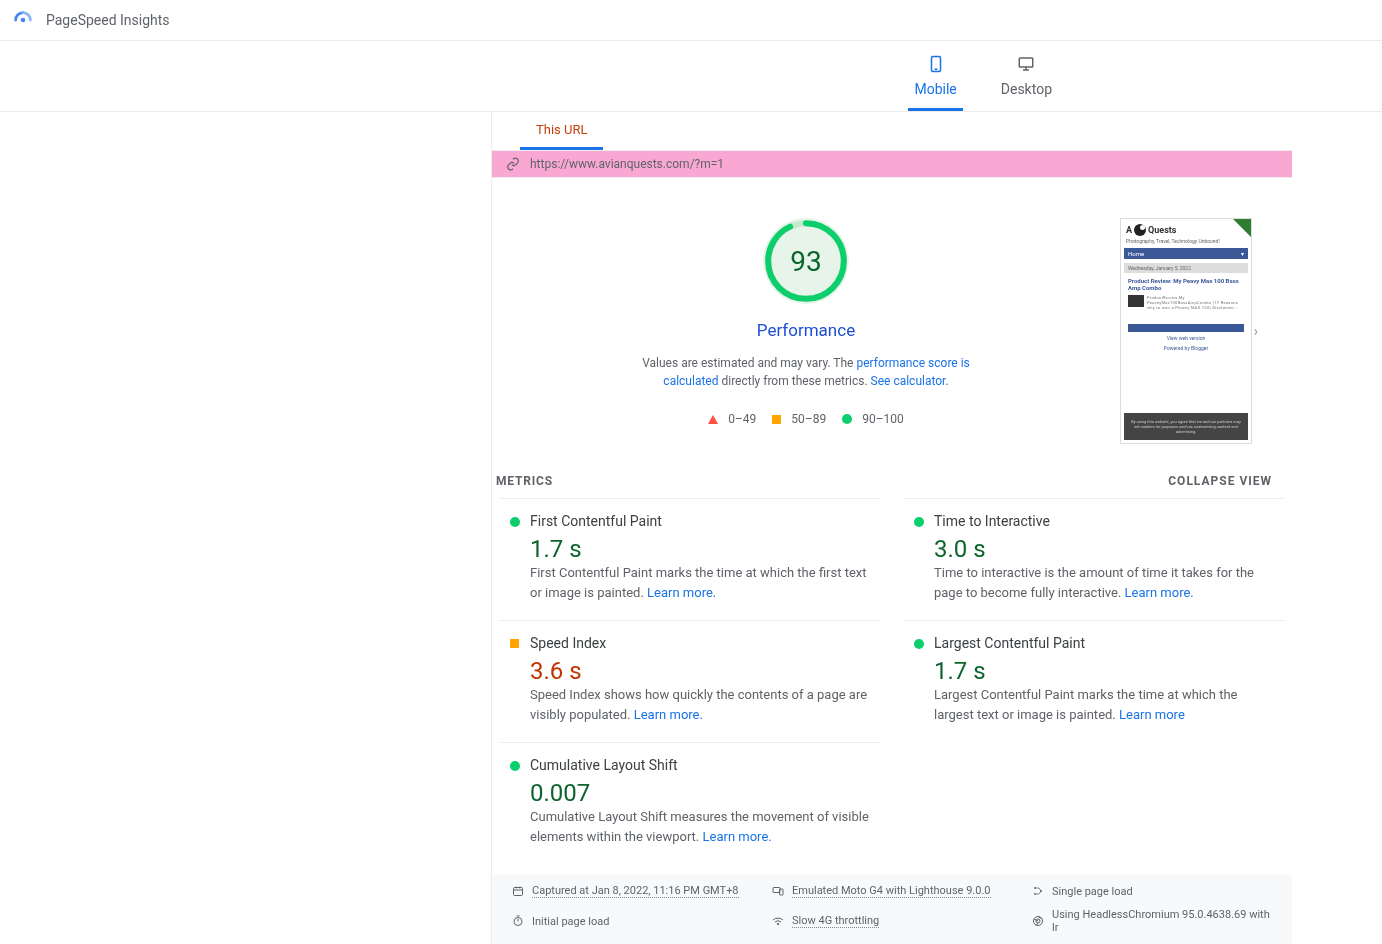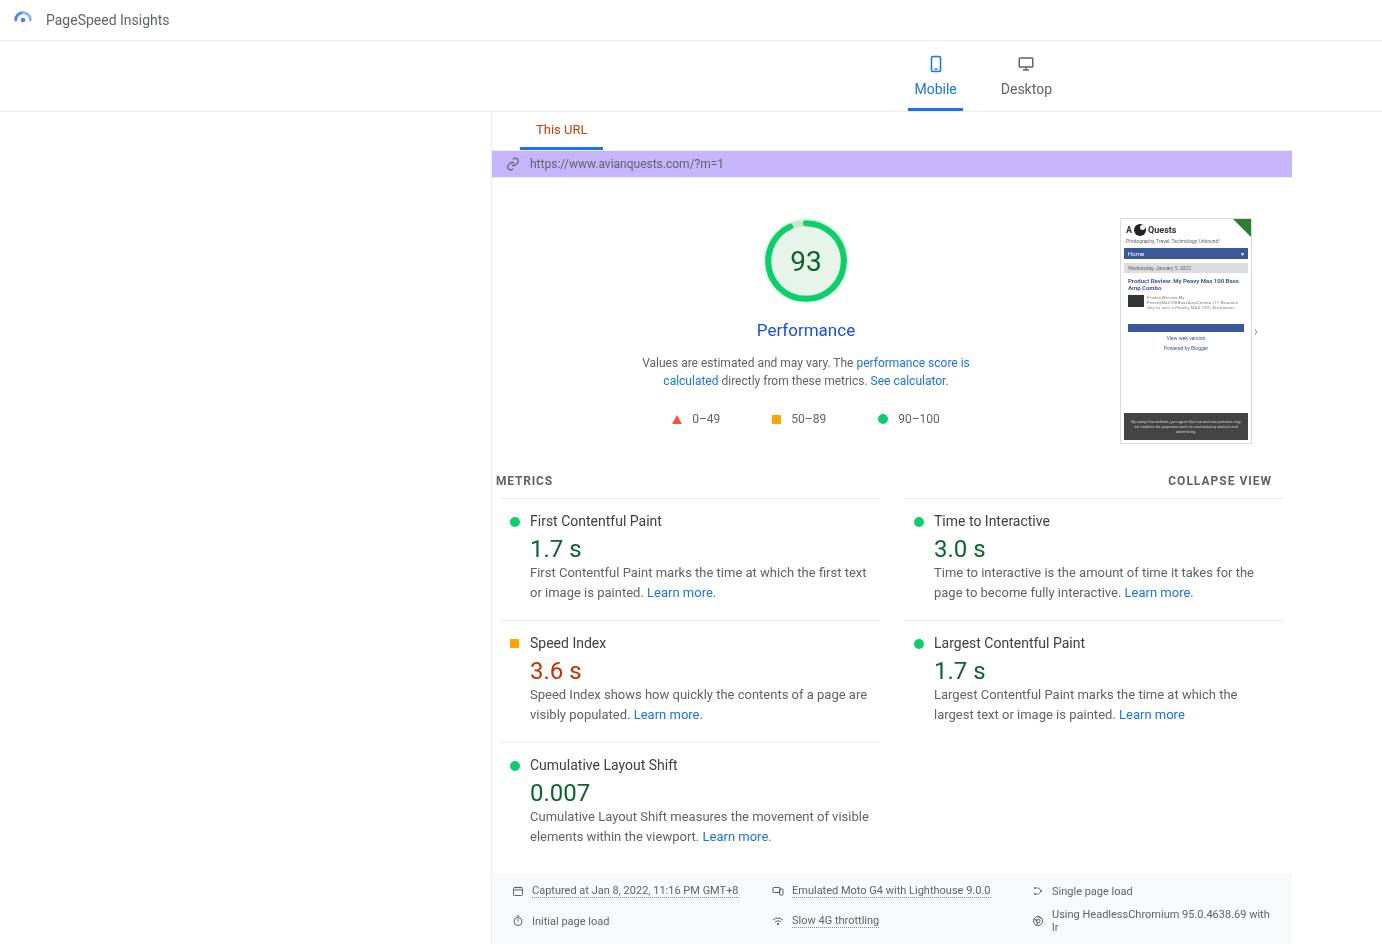--- a/index.html
+++ b/index.html
@@ -7,32 +7,32 @@
   .logo { width:22px; height:22px; margin-right:12px; }
   .title { font-size:14px; color:#5f6368; }
   .tabs-center { display:flex; justify-content:flex-end; padding:0 0 0 0; border-bottom:1px solid #ececec; }
   .tabs-inner { display:flex; gap:32px; margin-right:324px; }
   .tab { display:flex; align-items:center; gap:8px; padding:14px 6px; font-size:14px; color:#5f6368; cursor:pointer;flex-direction:column; }
   .tab.active { color:#1a73e8; box-shadow: inset 0 -3px 0 #1a73e8; }
   .tab-icon { width:18px; height:18px; }
   .main { margin-left:491px; width:800px; border-left:1px solid #ececec; }
   .subtabs { display:flex; }
   .subtab { padding:10px 16px; font-size:13px; color:#c2410c; border-bottom:3px solid #1a73e8; margin-left:28px; cursor:pointer; }
-  .url-bar { display:flex; align-items:flex-end; gap:10px; background:#c4b5fd; border-top:1px solid #ececec; border-bottom:1px solid #ececec; padding:6px 14px; }
+  .url-bar { display:flex; align-items:flex-end; gap:10px; background:#f9a8d4; border-top:1px solid #ececec; border-bottom:1px solid #ececec; padding:6px 14px; }
   .url { font-size:12px; color:#5f6368; }
   .link-icon { width:14px; height:14px; }
   .top-section { display:flex; padding:40px 20px 20px; }
   .perf-col { flex:1; display:flex; flex-direction:column; align-items:center; }
   .gauge-wrap { position:relative; width:86px; height:86px; }
   .gauge-bg { position:absolute; inset:0; border-radius:50%; background:#e6f4ea; }
   .score-text { position:absolute; inset:0; display:flex; align-items:center; justify-content:center; font-size:28px; color:#0d652d; }
   .perf-label { margin-top:16px; font-size:17px; color:#1d4ed8; }
   .perf-desc { margin-top:14px; font-size:12px; color:#5f6368; text-align:center; max-width:360px; line-height:1.5; }
   .perf-desc a { color:#1a73e8; text-decoration:none; }
-  .legend { display:flex; gap:52px; margin-top:22px; font-size:12px; color:#5f6368; }
+  .legend { display:flex; gap:16px; margin-top:22px; font-size:12px; color:#5f6368; }
   .legend-item { display:flex; align-items:center; gap:10px; }
   .tri { width:0; height:0; border-left:5px solid transparent; border-right:5px solid transparent; border-bottom:9px solid #ff4e42; }
   .sq { width:9px; height:9px; background:#ffa400; }
   .ci { width:10px; height:10px; border-radius:50%; background:#0cce6b; }
   .thumb { width:132px; height:226px; border:1px solid #dadce0; margin-left:20px; margin-right:20px; background:#fff; padding:3px; box-sizing:border-box; position:relative; }
   .thumb-top { display:flex; align-items:center; gap:2px; font-size:9px; font-weight:bold; color:#333; padding:2px; }
   .thumb-sub { font-size:5px; color:#666; padding:0 2px 2px; }
   .thumb-nav { background:#3b5998; color:#fff; font-size:6px; padding:2px 4px; margin-top:2px; display:flex; justify-content:space-between; align-items:center; }
   .thumb-date { background:#ddd; font-size:5px; color:#666; padding:2px 4px; margin-top:4px; }
   .thumb-title { font-size:6px; color:#3b5998; padding:4px; font-weight:bold; }

